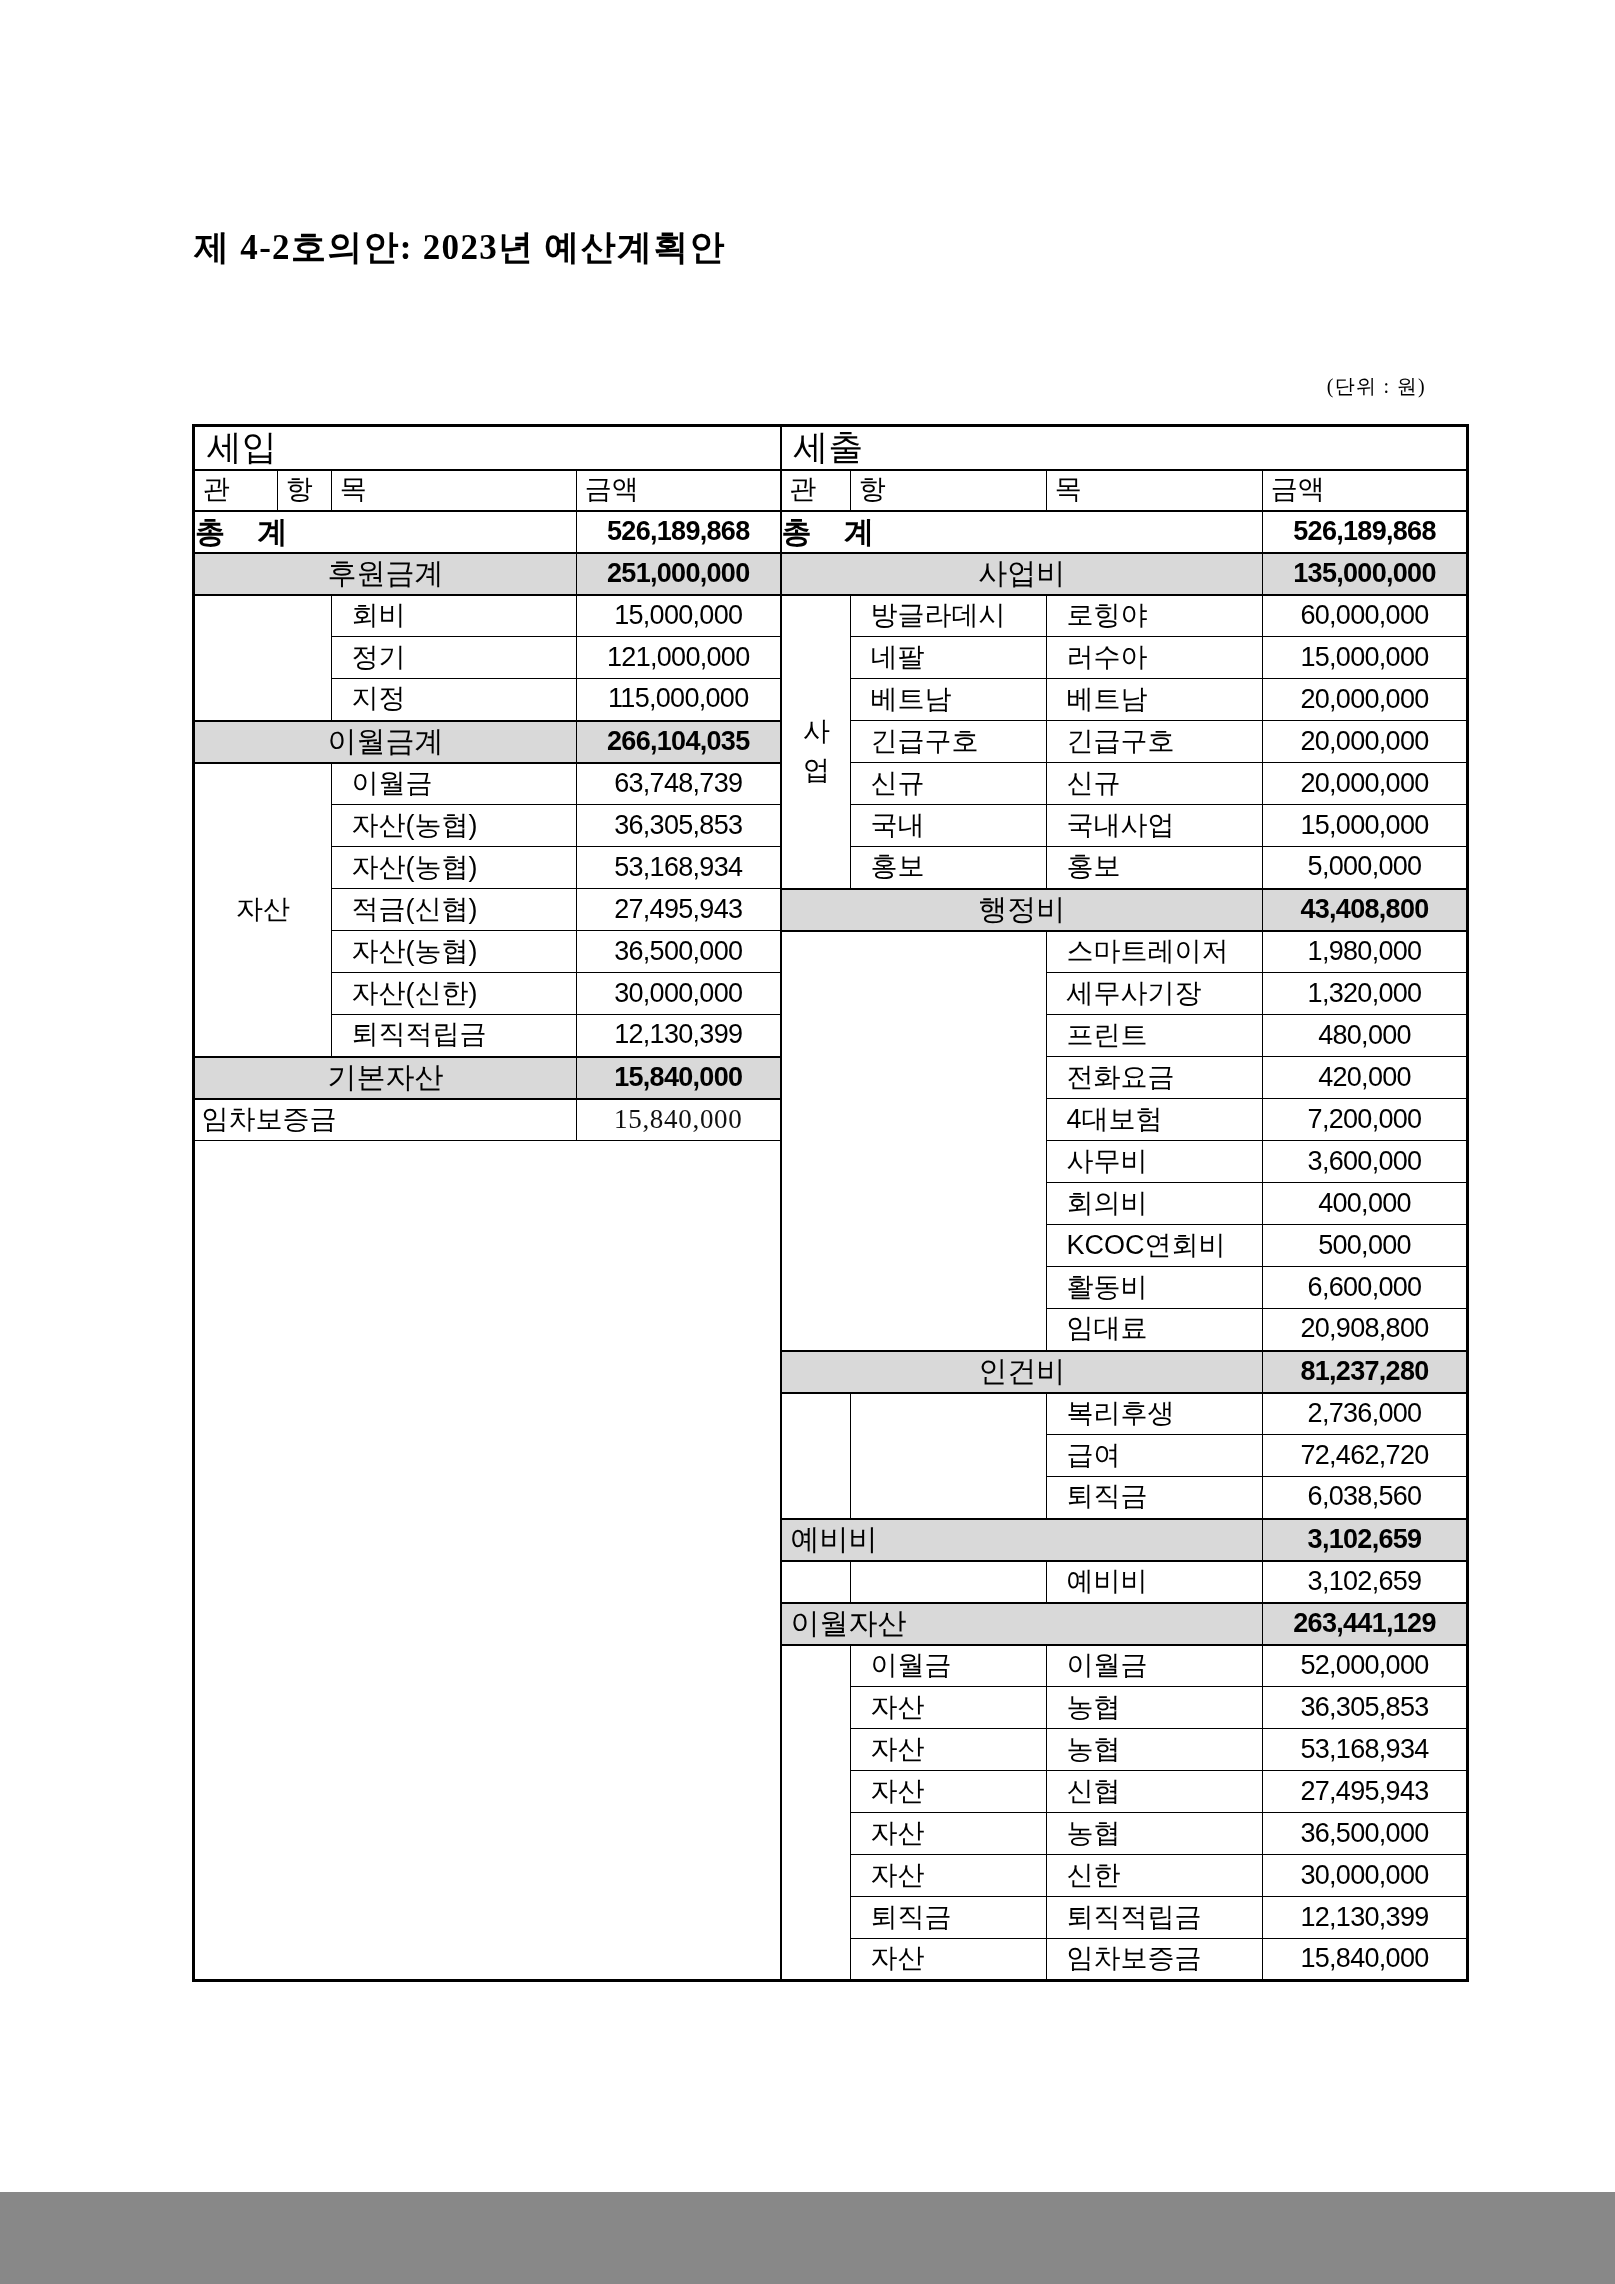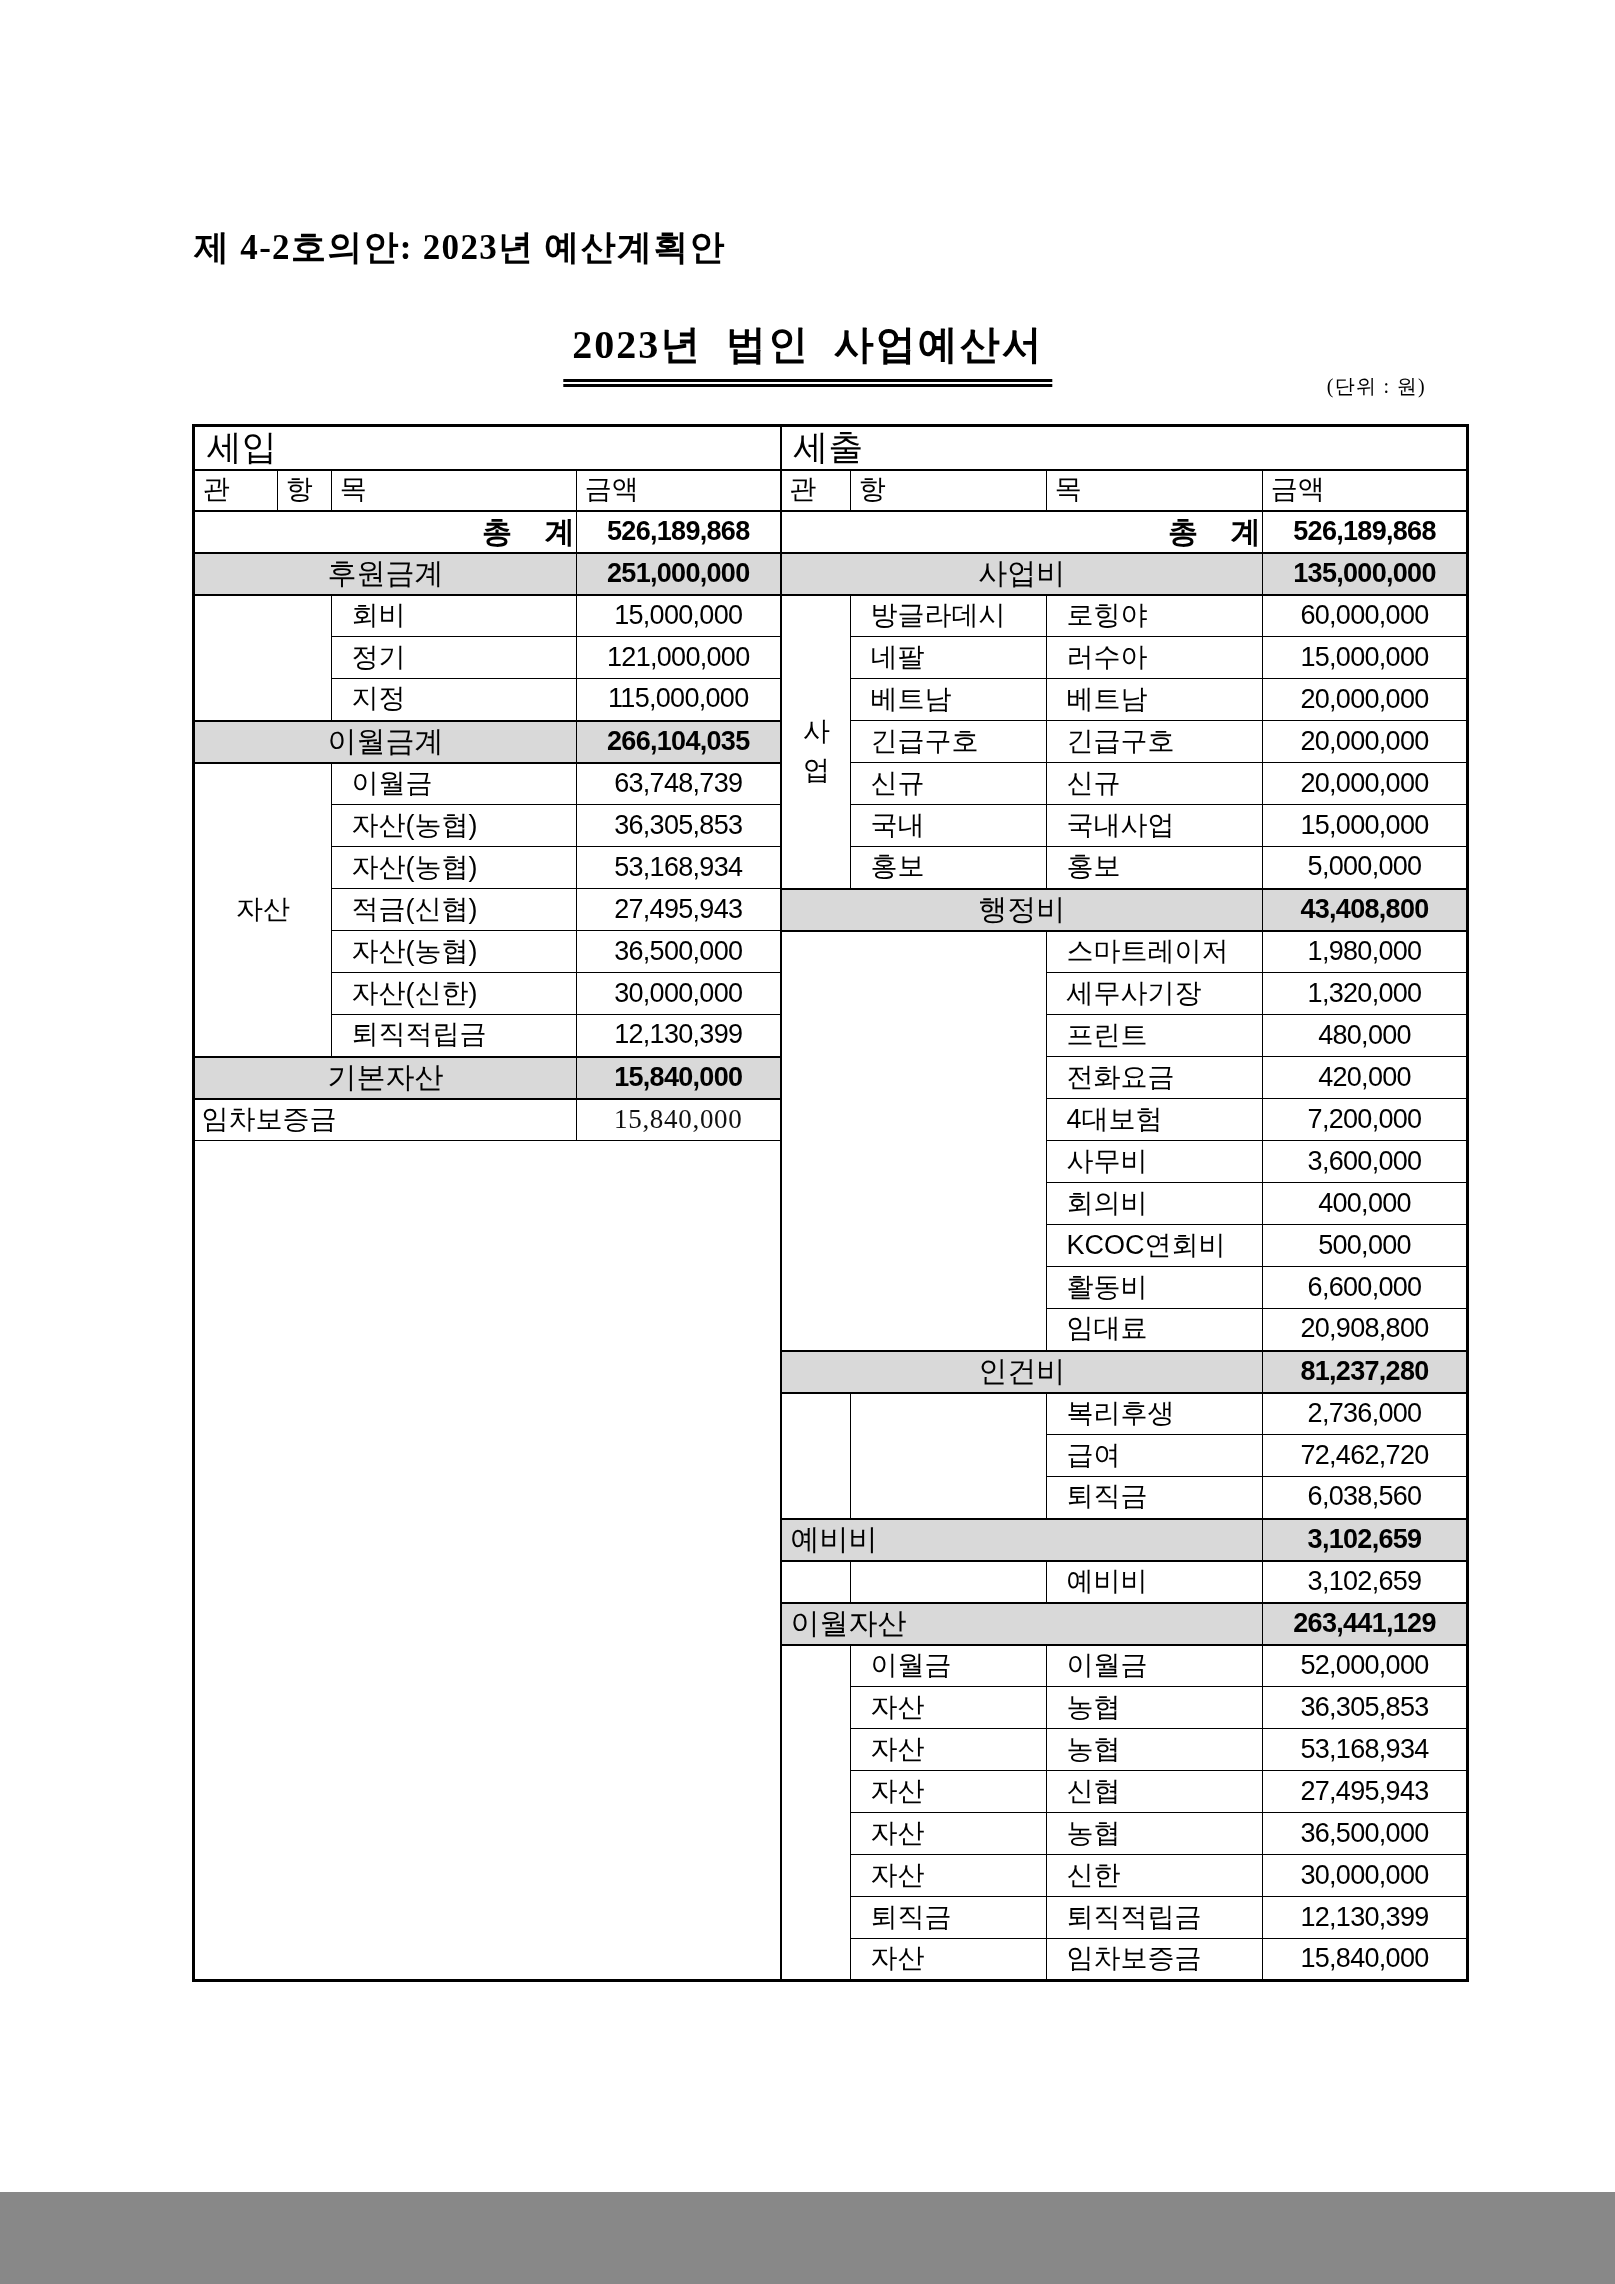--- a/index.html
+++ b/index.html
@@ -41,21 +41,21 @@
   }
   tr.h1 { height:44px; }
   tr.h2 { height:41px; }
   tbody tr { height:42px; }
 
   td.sec { font-family:"Liberation Serif","DejaVu Serif",serif; font-size:35px; padding-left:11.7px; }
   td.h   { font-family:"Liberation Serif","DejaVu Serif",serif; font-size:27px; padding-left:7.8px; }
   .hb    { border-bottom-width:2.6px !important; }
   .dvr   { border-right-width:2.6px !important; }
 
-  td.tot { text-align:right; font-weight:600; font-size:30px; letter-spacing:1.3px;font-family:Liberation Serif, serif; }
+  td.tot { text-align:left; font-weight:600; font-size:30px; letter-spacing:1.3px;font-family:Liberation Serif, serif; }
   td.sub { font-family:"Liberation Serif","DejaVu Serif",serif; font-size:29px; text-align:center; }
   td.sub.left { text-align:left; padding-left:9px; }
   td.itm { padding-left:19.6px; }
   td.itm0 { padding-left:6.5px; }
   td.num { text-align:center; letter-spacing:-0.7px; }
   td.num.snum {
     font-family:"Liberation Serif","DejaVu Serif",serif;
     font-weight:normal; letter-spacing:0.7px; color:#111;
   }
   .b { font-weight:bold; }
@@ -69,21 +69,20 @@
     font-family:"Liberation Serif","DejaVu Serif",serif;
     letter-spacing:11.7px; line-height:1.1;
   }
 </style>
 </head>
 <body>
 
 <div class="page">
 
   <div class="doc-heading">제 4-2호의안: 2023년 예산계획안</div>
-  <div class="main-title">2023년 법인 사업예산서</div>
   <div class="unit-note">(단위 : 원)</div>
 
   <table class="budget-table">
     <colgroup>
       <col style="width:84px">
         <col style="width:54px">
         <col style="width:245px">
         <col style="width:204px">
       <col style="width:70px">
         <col style="width:196px">

